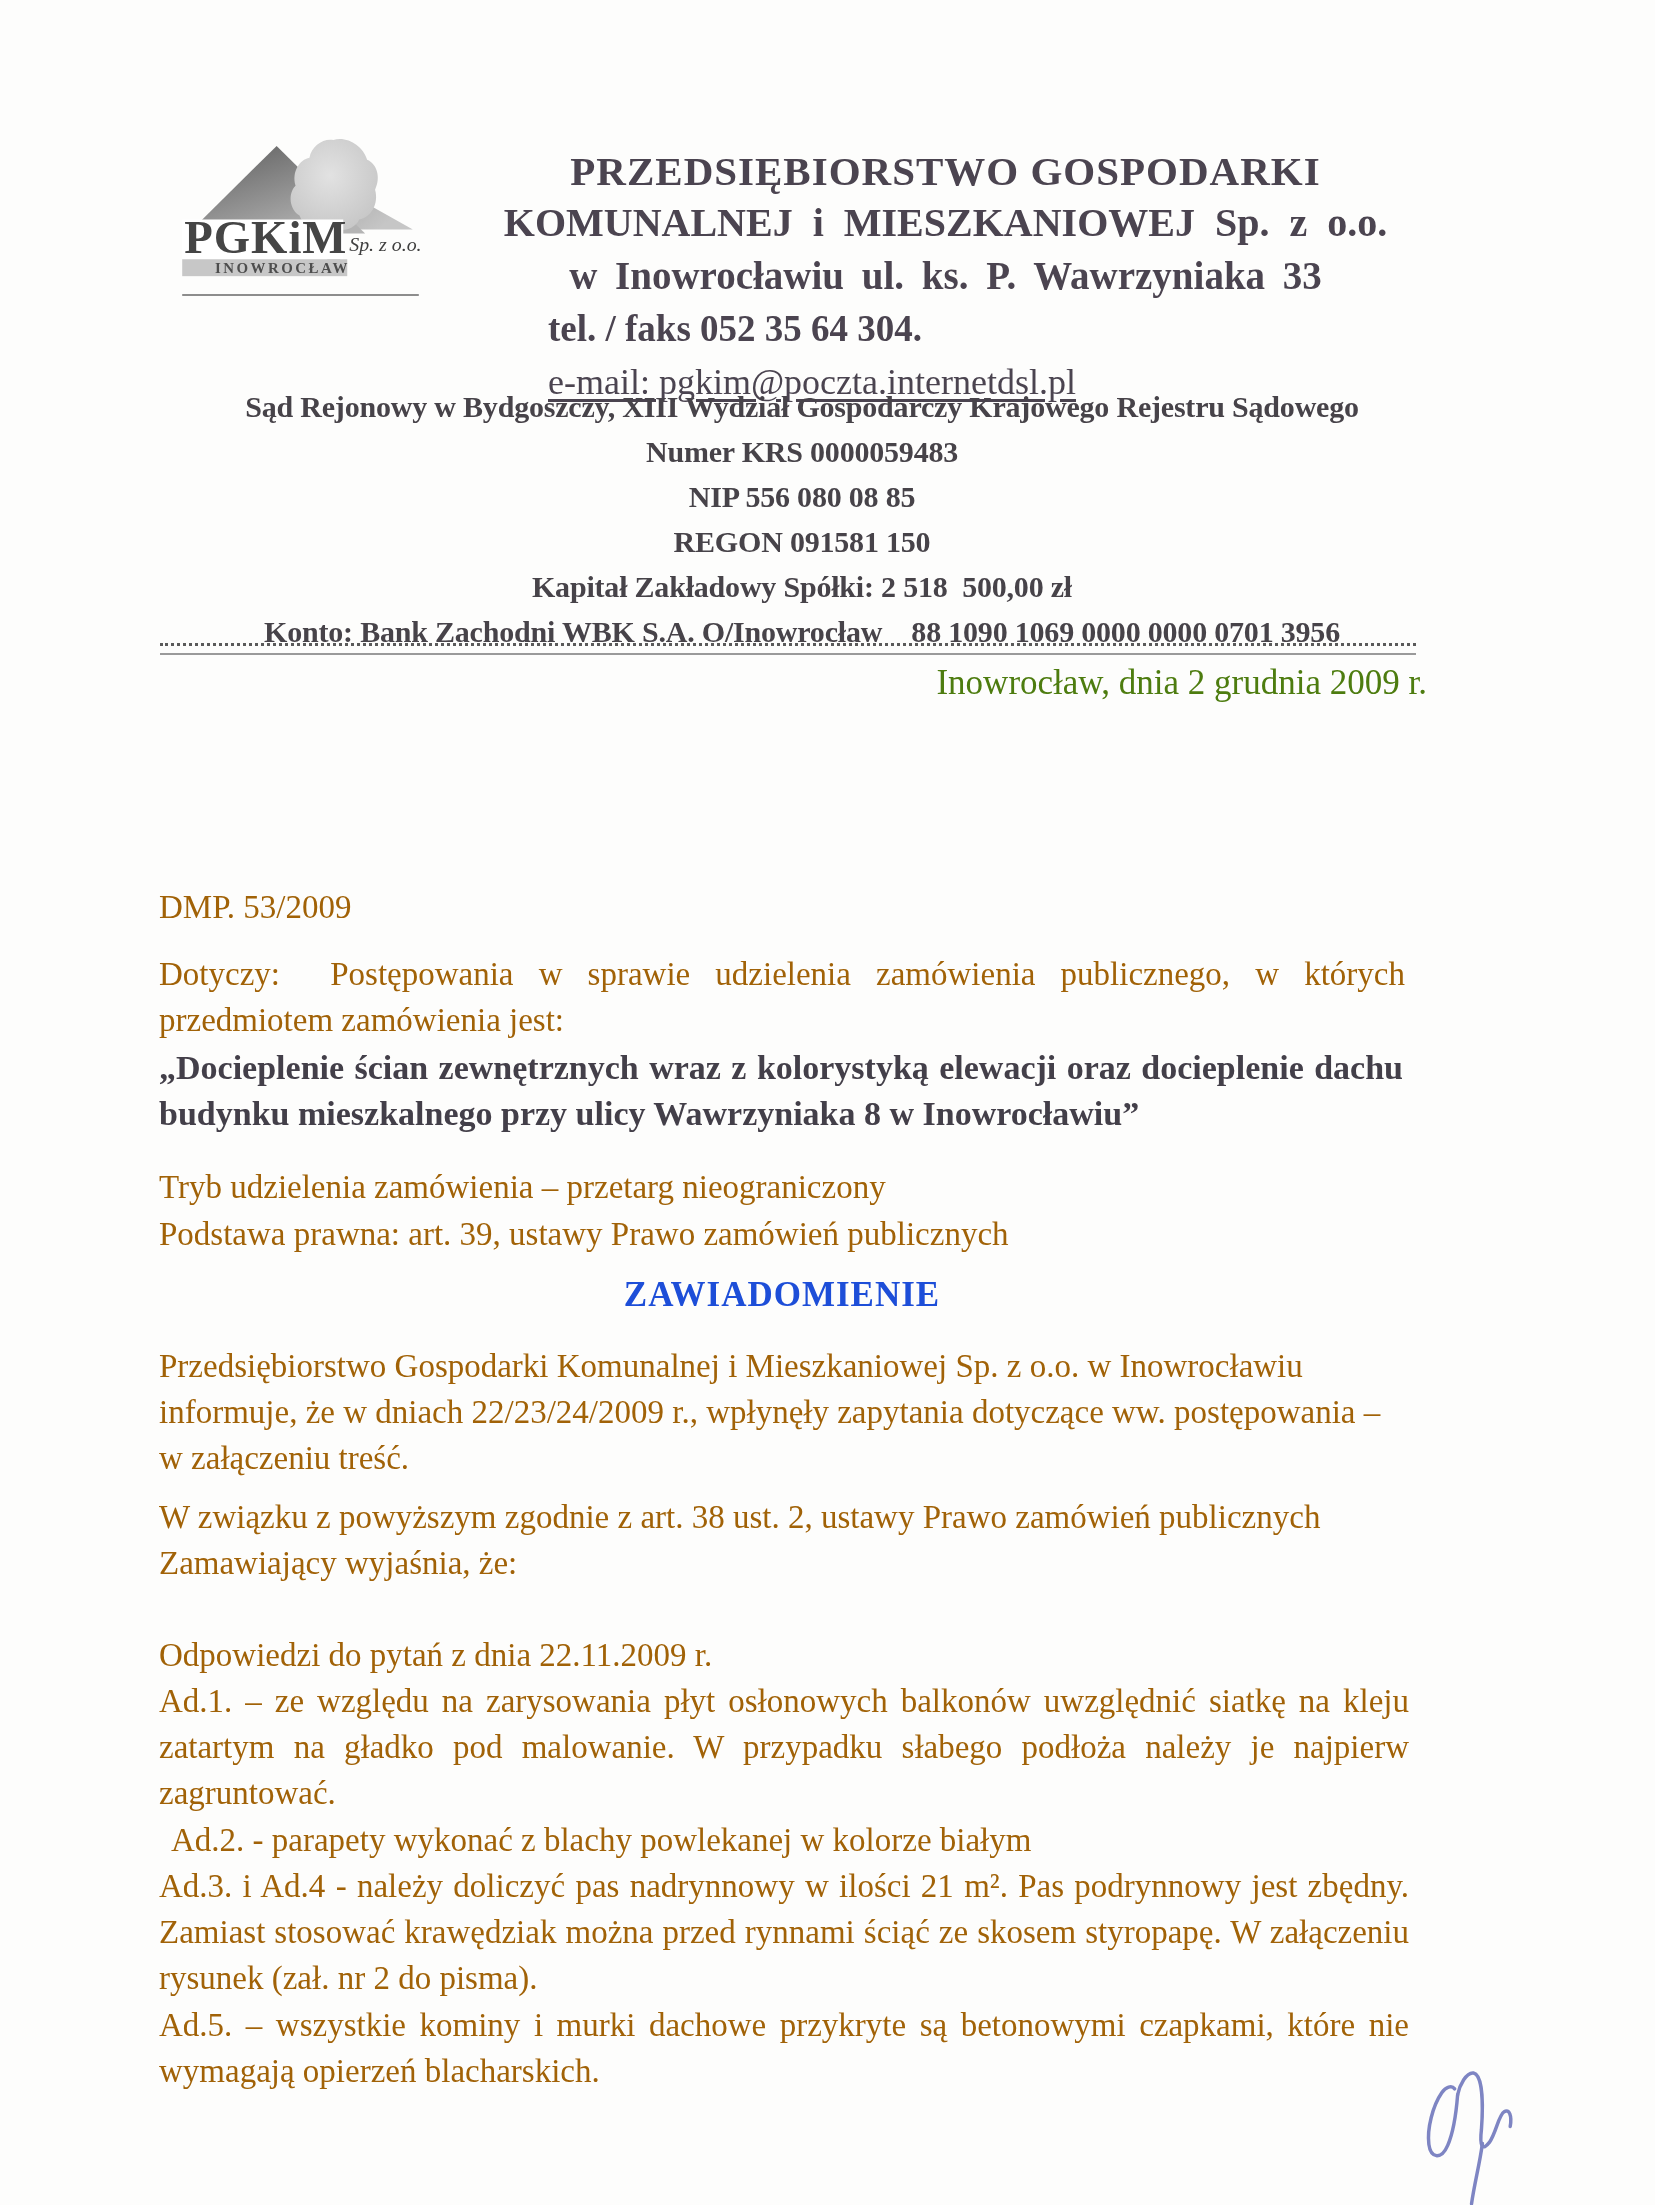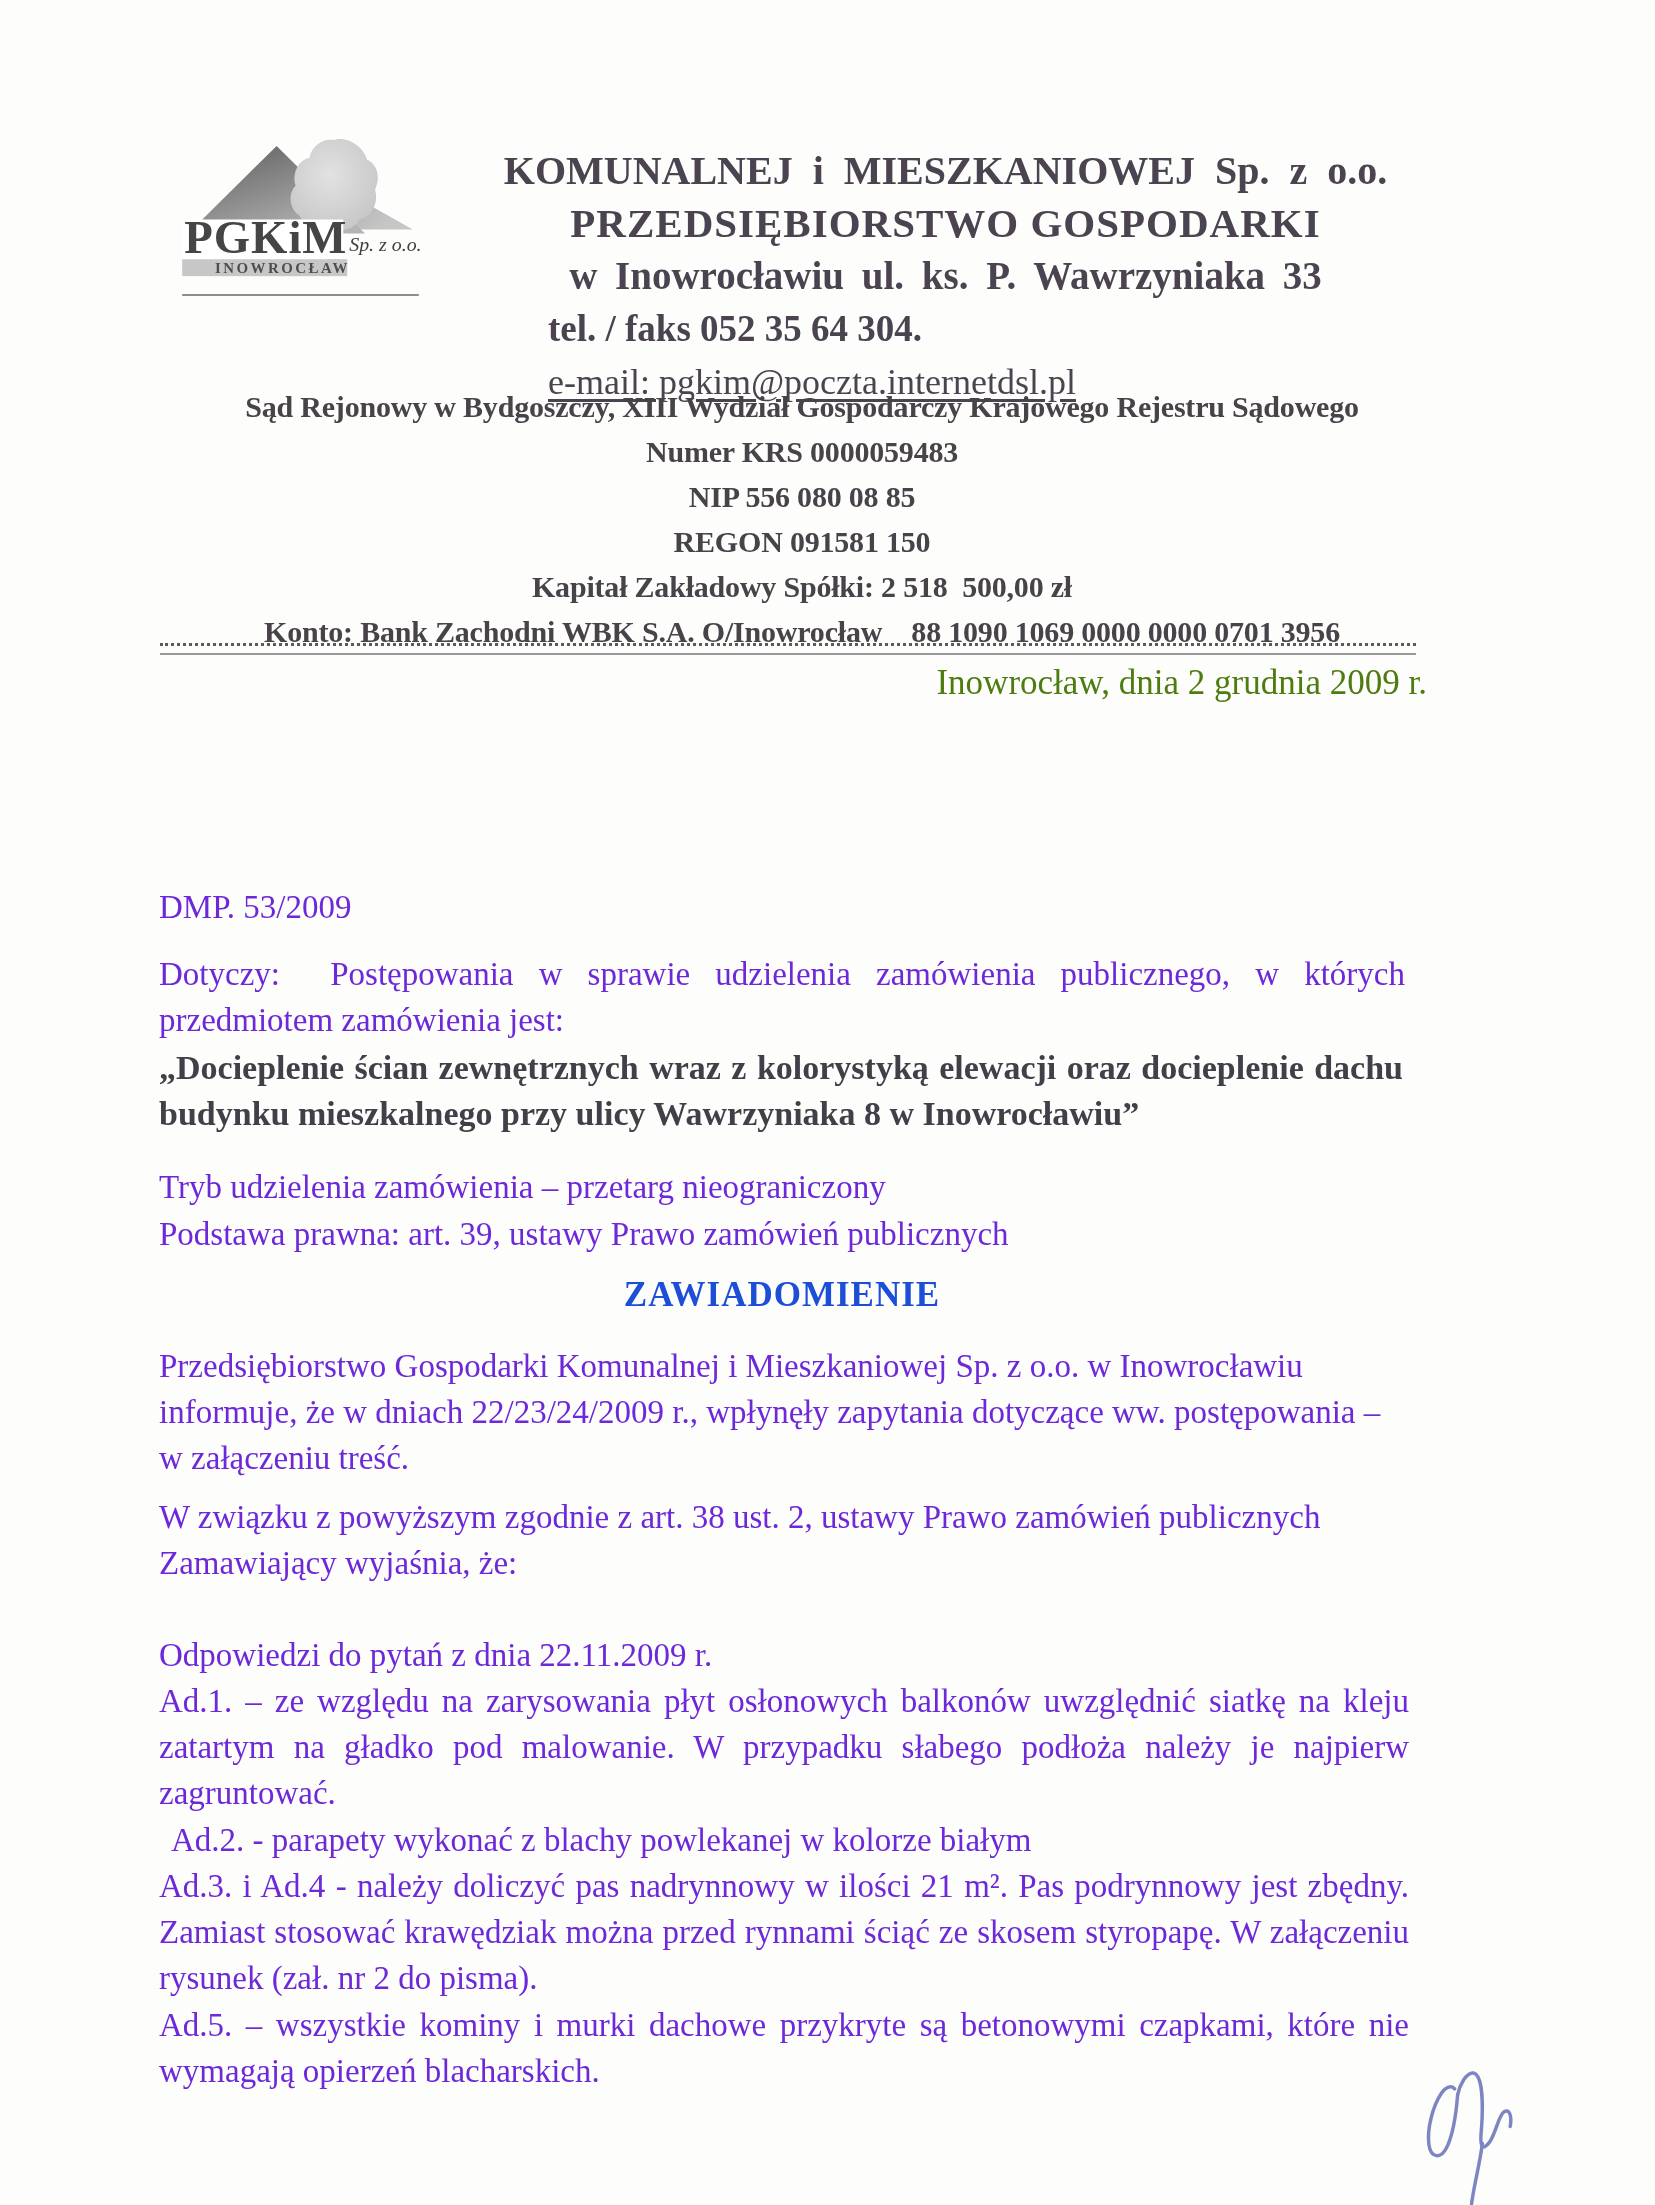--- a/index.html
+++ b/index.html
@@ -25,21 +25,21 @@
   .h5 .u{text-decoration:underline;text-underline-offset:5px;}
   
   .company-info{left:160px;top:384px;width:1284px;font-weight:bold;color:#474349;
     font-size:30px;line-height:45px;letter-spacing:-0.2px;text-align:center;}
   .company-info div{white-space:nowrap;}
   
   .separator{left:160px;top:643px;width:1256px;height:7px;
     border-top:3px dotted #5a5a5a;border-bottom:2px solid #9a9a9a;}
   .dateline{left:160px;top:663px;width:1267px;text-align:right;font-size:35px;color:#4d7c0f;}
   
-  .body-text{font-size:33px;line-height:46px;color:#6d28d9;}
+  .body-text{font-size:33px;line-height:46px;color:#a16207;}
   .just{text-align:justify;text-align-last:left;}
   .bold{font-weight:bold;color:#433f49;}
   .ref{left:159px;top:884px;}
   .regarding-intro{left:159px;top:951px;width:1246px;}
   .subject{left:159px;top:1045px;width:1244px;}
   .tryb{left:159px;top:1164px;width:1246px;}
   .podstawa{left:159px;top:1211px;width:1246px;}
   .notice-title{left:159px;top:1275px;width:1246px;text-align:center;
     font-size:35px;font-weight:bold;letter-spacing:1px;color:#1d4ed8;}
   .para1{left:159px;top:1343px;width:1248px;}
@@ -84,22 +84,22 @@
     <text x="2" y="122" font-family="Liberation Serif, DejaVu Serif, serif" font-size="47" font-weight="bold" fill="#454545" letter-spacing="1">PGKiM</text>
     <text x="168" y="120" font-family="Liberation Serif, DejaVu Serif, serif" font-size="20" font-style="italic" fill="#3f3f3f">Sp. z o.o.</text>
 
     <rect x="0" y="128" width="166" height="17" fill="#c7c7c7"></rect>
     <text x="33" y="142" font-family="Liberation Serif, DejaVu Serif, serif" font-size="15" font-weight="bold" fill="#4e4e4e" letter-spacing="2.5">INOWROCŁAW</text>
 
     <line x1="0" y1="164" x2="238" y2="164" stroke="#8d8d8d" stroke-width="2"></line>
   </svg>
 
   <div class="abs header-text">
+    <div class="h-line h1">PRZEDSIĘBIORSTWO GOSPODARKI</div>
     <div class="h-line h2">KOMUNALNEJ i MIESZKANIOWEJ Sp. z o.o.</div>
-    <div class="h-line h1">PRZEDSIĘBIORSTWO GOSPODARKI</div>
     <div class="h-line h3">w Inowrocławiu ul. ks. P. Wawrzyniaka 33</div>
     <div class="h-line h4">tel. / faks 052 35 64 304.</div>
     <div class="h-line h5"><span class="u">e-mail: pgkim@poczta.internetdsl.pl</span></div>
   </div>
 
   <div class="abs company-info">
     <div>Sąd Rejonowy w Bydgoszczy, XIII Wydział Gospodarczy Krajowego Rejestru Sądowego</div>
     <div>Numer KRS 0000059483</div>
     <div>NIP 556 080 08 85</div>
     <div>REGON 091581 150</div>

